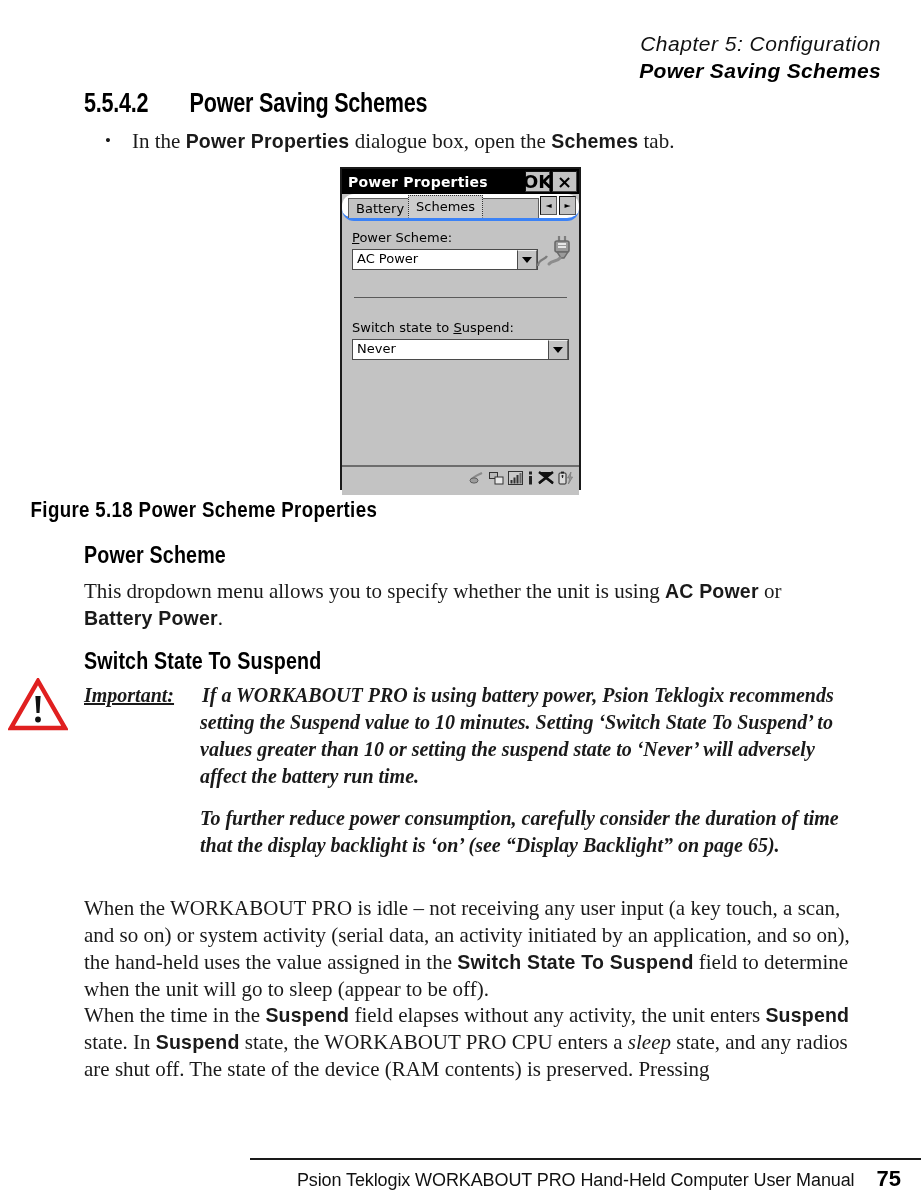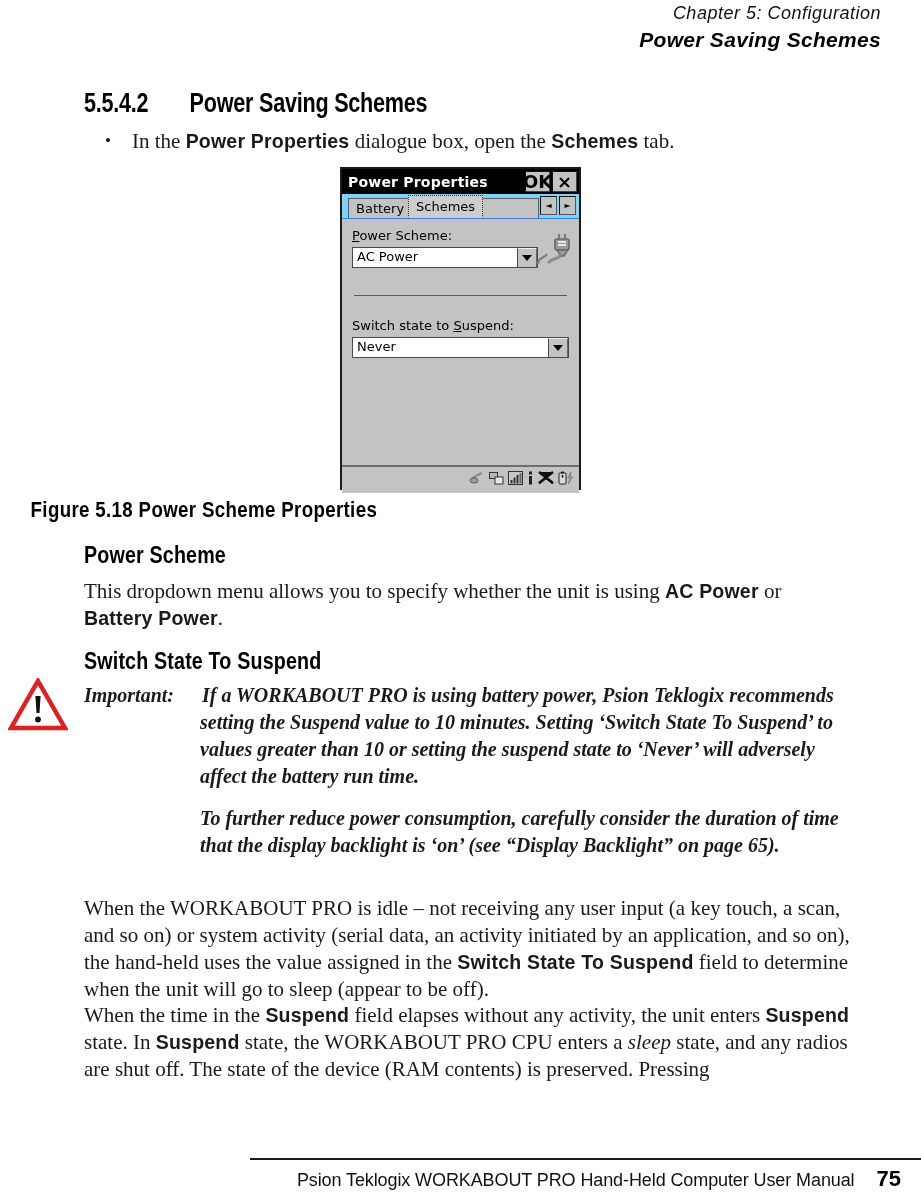--- a/index.html
+++ b/index.html
@@ -20,24 +20,25 @@
   .runhead {
     position: absolute;
     top: 0px;
     right: 40px;
     width: 640px;
     text-align: right;
     font-family: "Liberation Sans", sans-serif;
   }
   .runhead .line1 {
     font-style: italic;
-    font-size: 18px;
+    font-size: 21px;
     letter-spacing: 0.5px;
     line-height: 26px;
     color: #111;
+    margin-top: 31px;
   }
   .runhead .line2 {
     font-style: italic;
     font-weight: bold;
     font-size: 21px;
     letter-spacing: 0.3px;
     line-height: 27px;
     color: #000;
   }
 
@@ -123,22 +124,23 @@
     font-size: 18px;
     font-weight: bold;
     display: flex;
     align-items: center;
     justify-content: center;
   }
 
   .tabstrip {
     height: 24px;
     position: relative;
-    background: #7dd3fc;
-    border-bottom: 1px solid #3b82f6;
+    background: #ffffff;
+    border-bottom: 3px solid #3b82f6;
+    border-radius: 12px;
   }
   .tab {
     position: absolute;
     top: 3px;
     height: 21px;
     box-sizing: border-box;
     background: #c3c3c3;
     border: 1px solid #5d5d5d;
     border-bottom: none;
     font-size: 13px;
@@ -332,20 +334,21 @@
     top: 682px;
     width: 770px;
     font-size: 20px;
     line-height: 27px;
     font-weight: bold;
     font-style: italic;
   }
   .important .lab {
     float: left;
     width: 118px;
+    text-decoration: underline;
   }
   .important .bodytxt {
     margin-left: 116px;
   }
   .important .p2 { margin-top: 15px; }
 
   
   .footer-rule {
     position: absolute;
     left: 250px;

